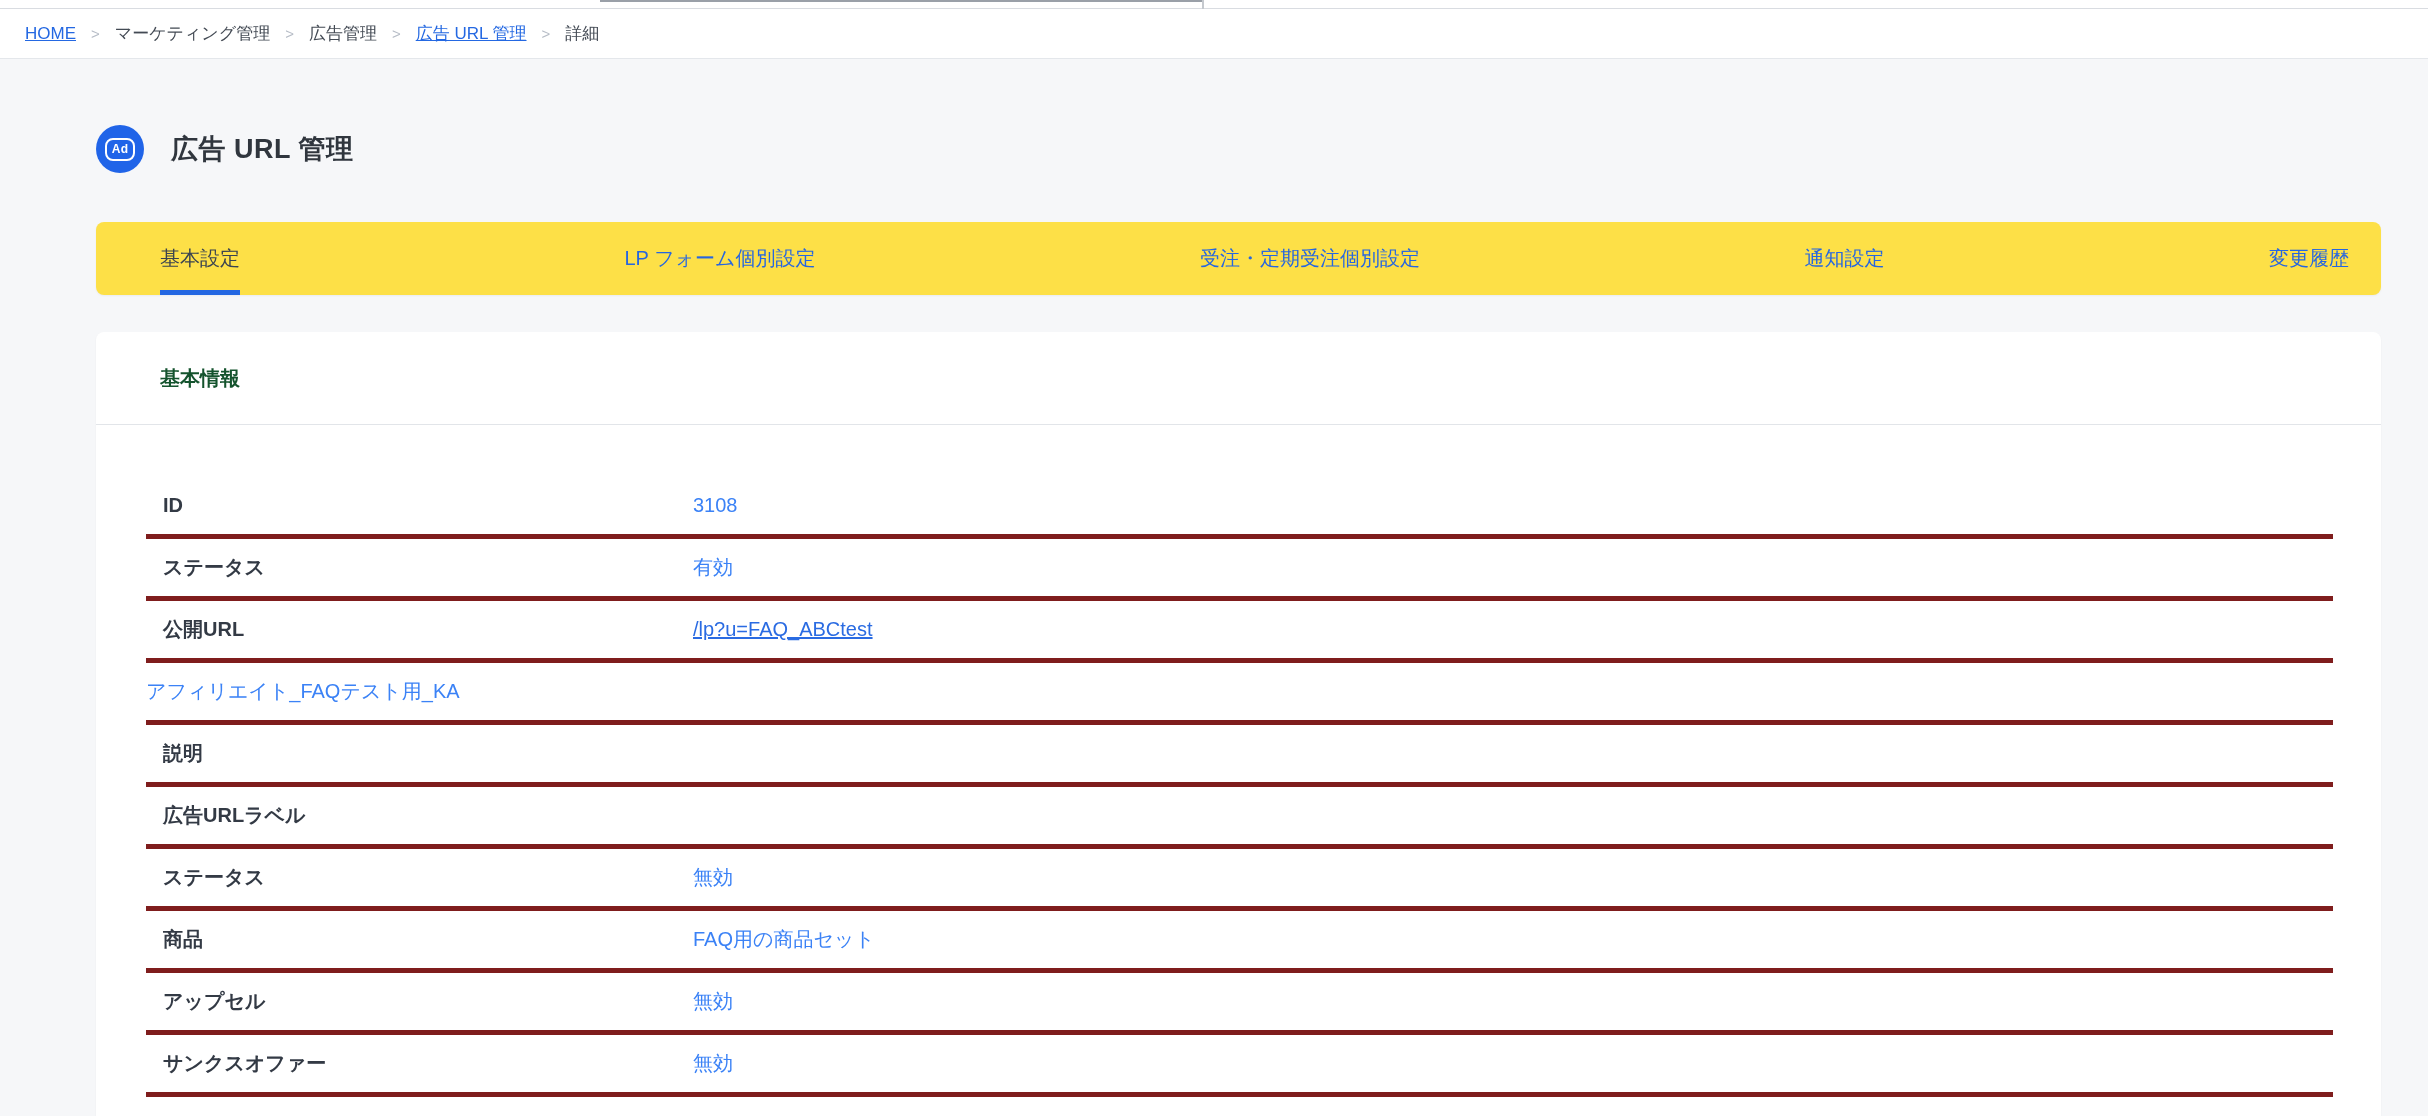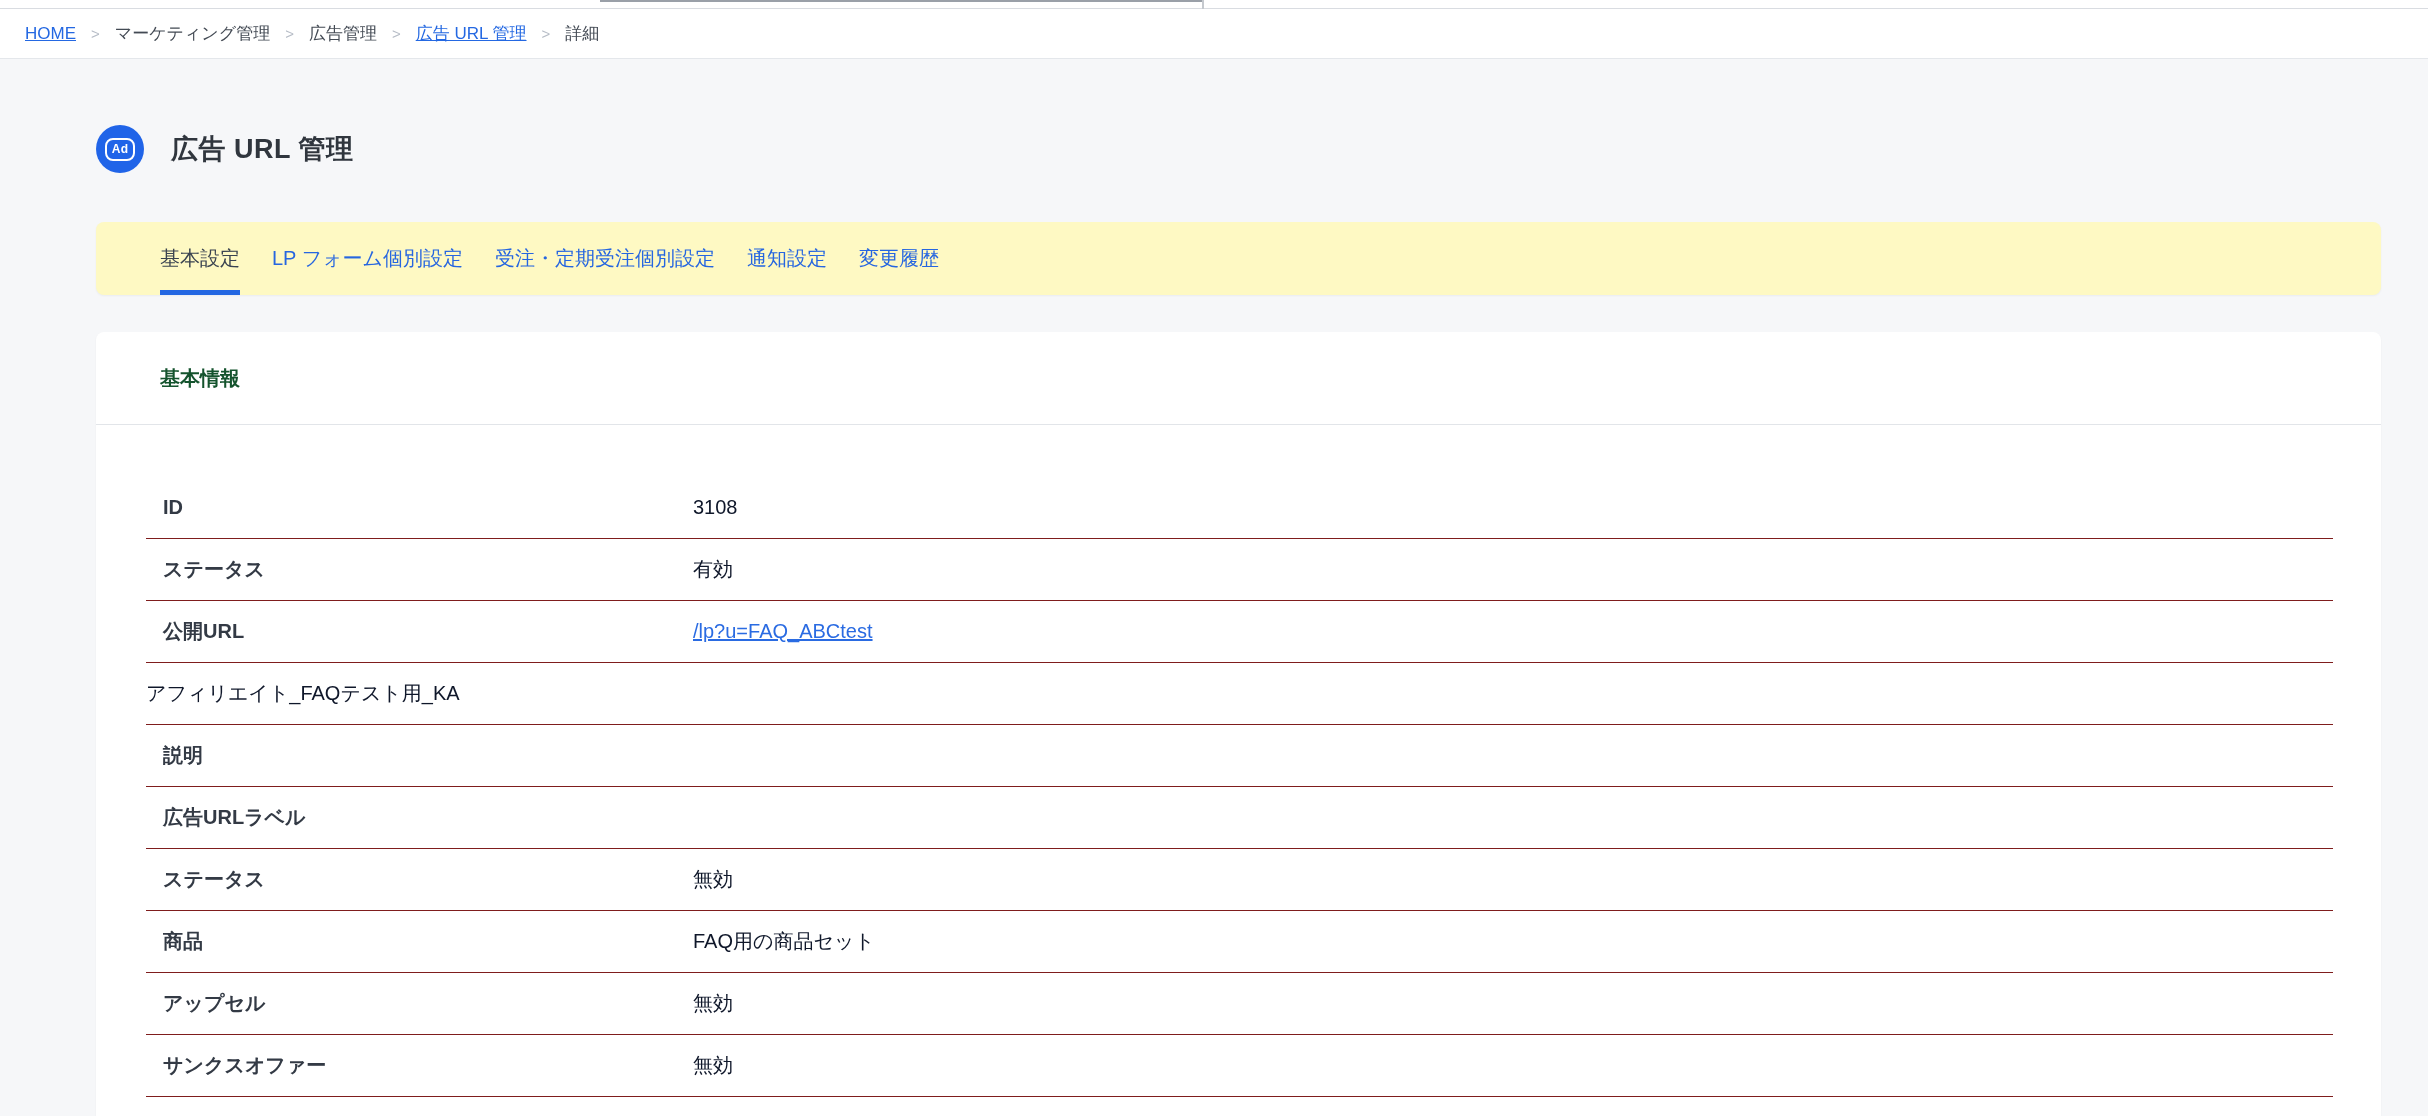--- a/index.html
+++ b/index.html
@@ -42,23 +42,23 @@
     border:2.5px solid #ffffff; border-radius:8px; color:#ffffff;
     font-size:12px; font-weight:700; line-height:1; padding:3px 5px 4px;
     letter-spacing:.3px;
   }
   .page-title{
     margin-left:27px; font-size:27px; font-weight:700; color:#30363e;
     letter-spacing:.5px;
   }
   
   .tabs-card{
-    margin-top:49px; height:73px; background:#fef9c3; border-radius:8px;
+    margin-top:49px; height:73px; background:#fde047; border-radius:8px;
     box-shadow:0 1px 2px rgba(20,30,50,.05);
-    display:flex; align-items:stretch; padding-left:64px;
+    display:flex; align-items:stretch; padding-left:64px;justify-content:space-between;
   }
   .tab{
     position:relative; display:flex; align-items:center;
     font-size:20px; color:#2666e0; cursor:pointer; margin-right:32px;
     background:none; border:none; font-family:inherit; white-space:nowrap;
   }
   .tab.tab-active{ color:#3a4350; cursor:default; }
   .tab.tab-active::after{
     content:""; position:absolute; left:0; right:0; bottom:0; height:5px;
     background:#2467e2;
@@ -71,27 +71,27 @@
   }
   .card-header{
     height:93px; display:flex; align-items:center; padding-left:64px;
     border-bottom:1px solid #e2e5e9;
     font-size:20px; font-weight:700; color:#14532d;
   }
   .rows{ padding-top:52px; }
   .row{
     margin:0 48px 0 50px; height:62px;
     display:flex; align-items:center;
-    border-bottom:1px solid #7f1d1d;
+    border-bottom:5px solid #7f1d1d;
   }
   .row-label{
     width:547px; flex:none; padding-left:17px;
     font-size:20px; font-weight:700; color:#333a45;
   }
-  .row-value{ font-size:20px; color:#0f172a; }
+  .row-value{ font-size:20px; color:#3b82f6; }
   .row-value.value-link{ color:#2a6be2; cursor:pointer;text-decoration:underline; }
 </style>
 </head>
 <body>
 
 <div class="top-strip">
   <div class="dark-seg"></div>
   <div class="tick"></div>
 </div>
 

